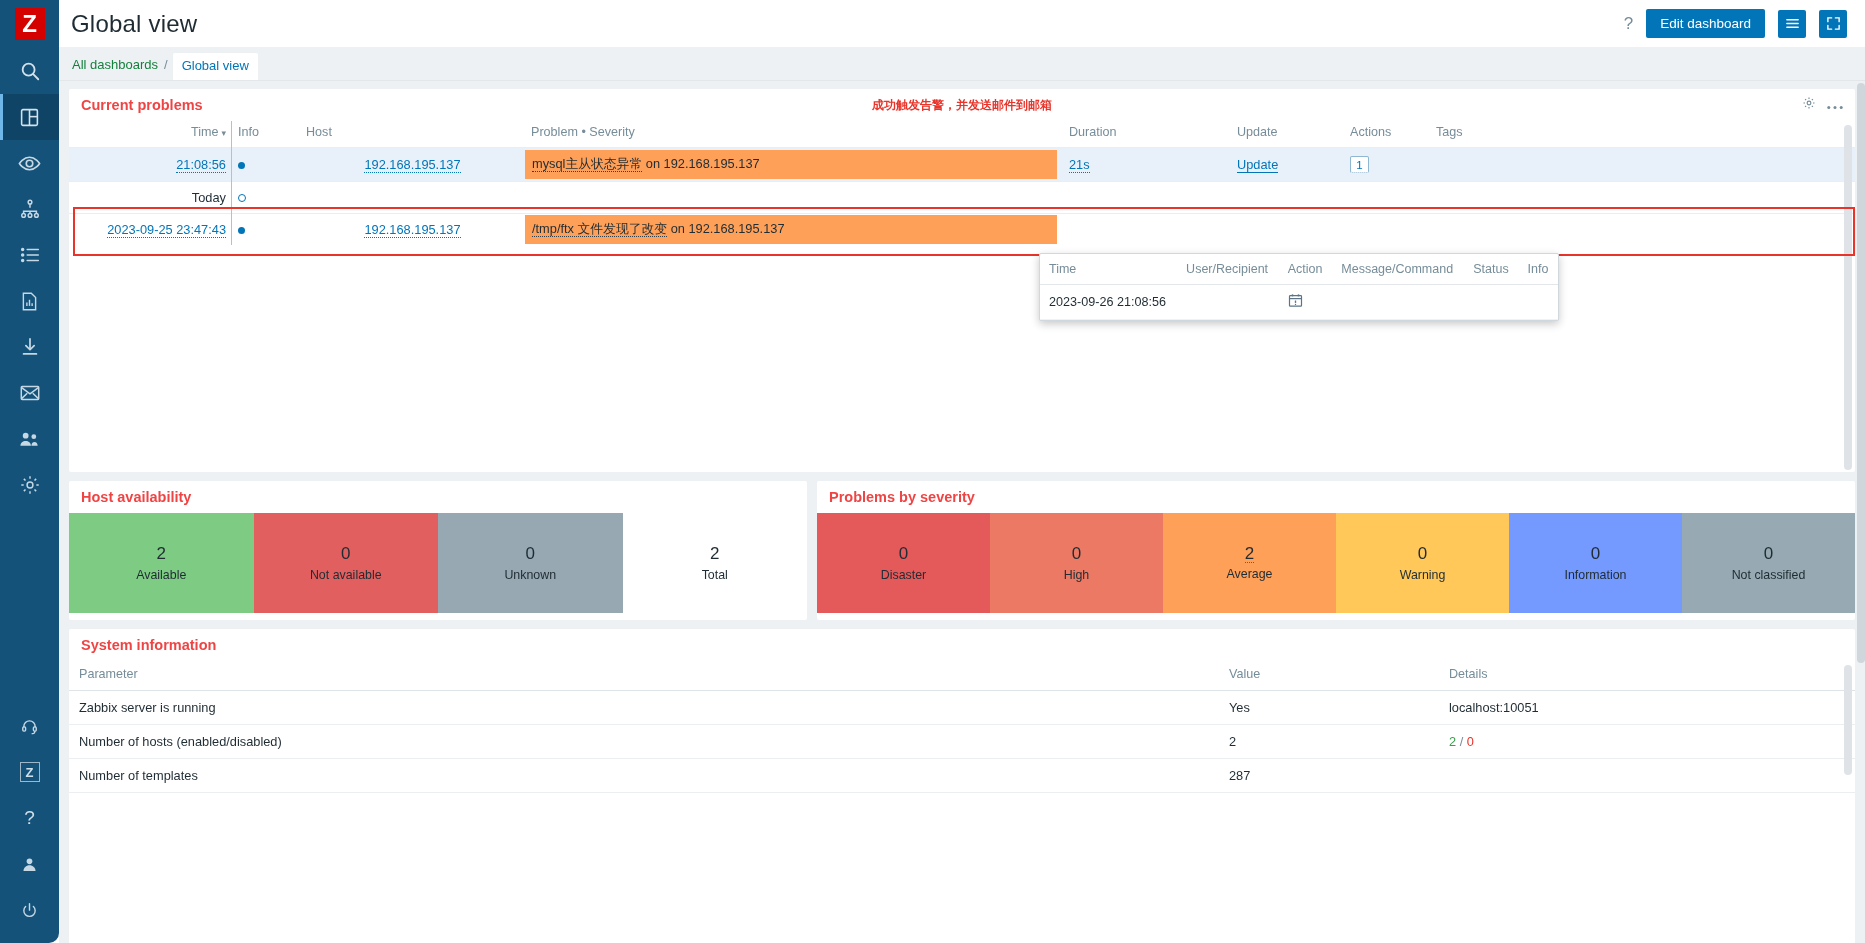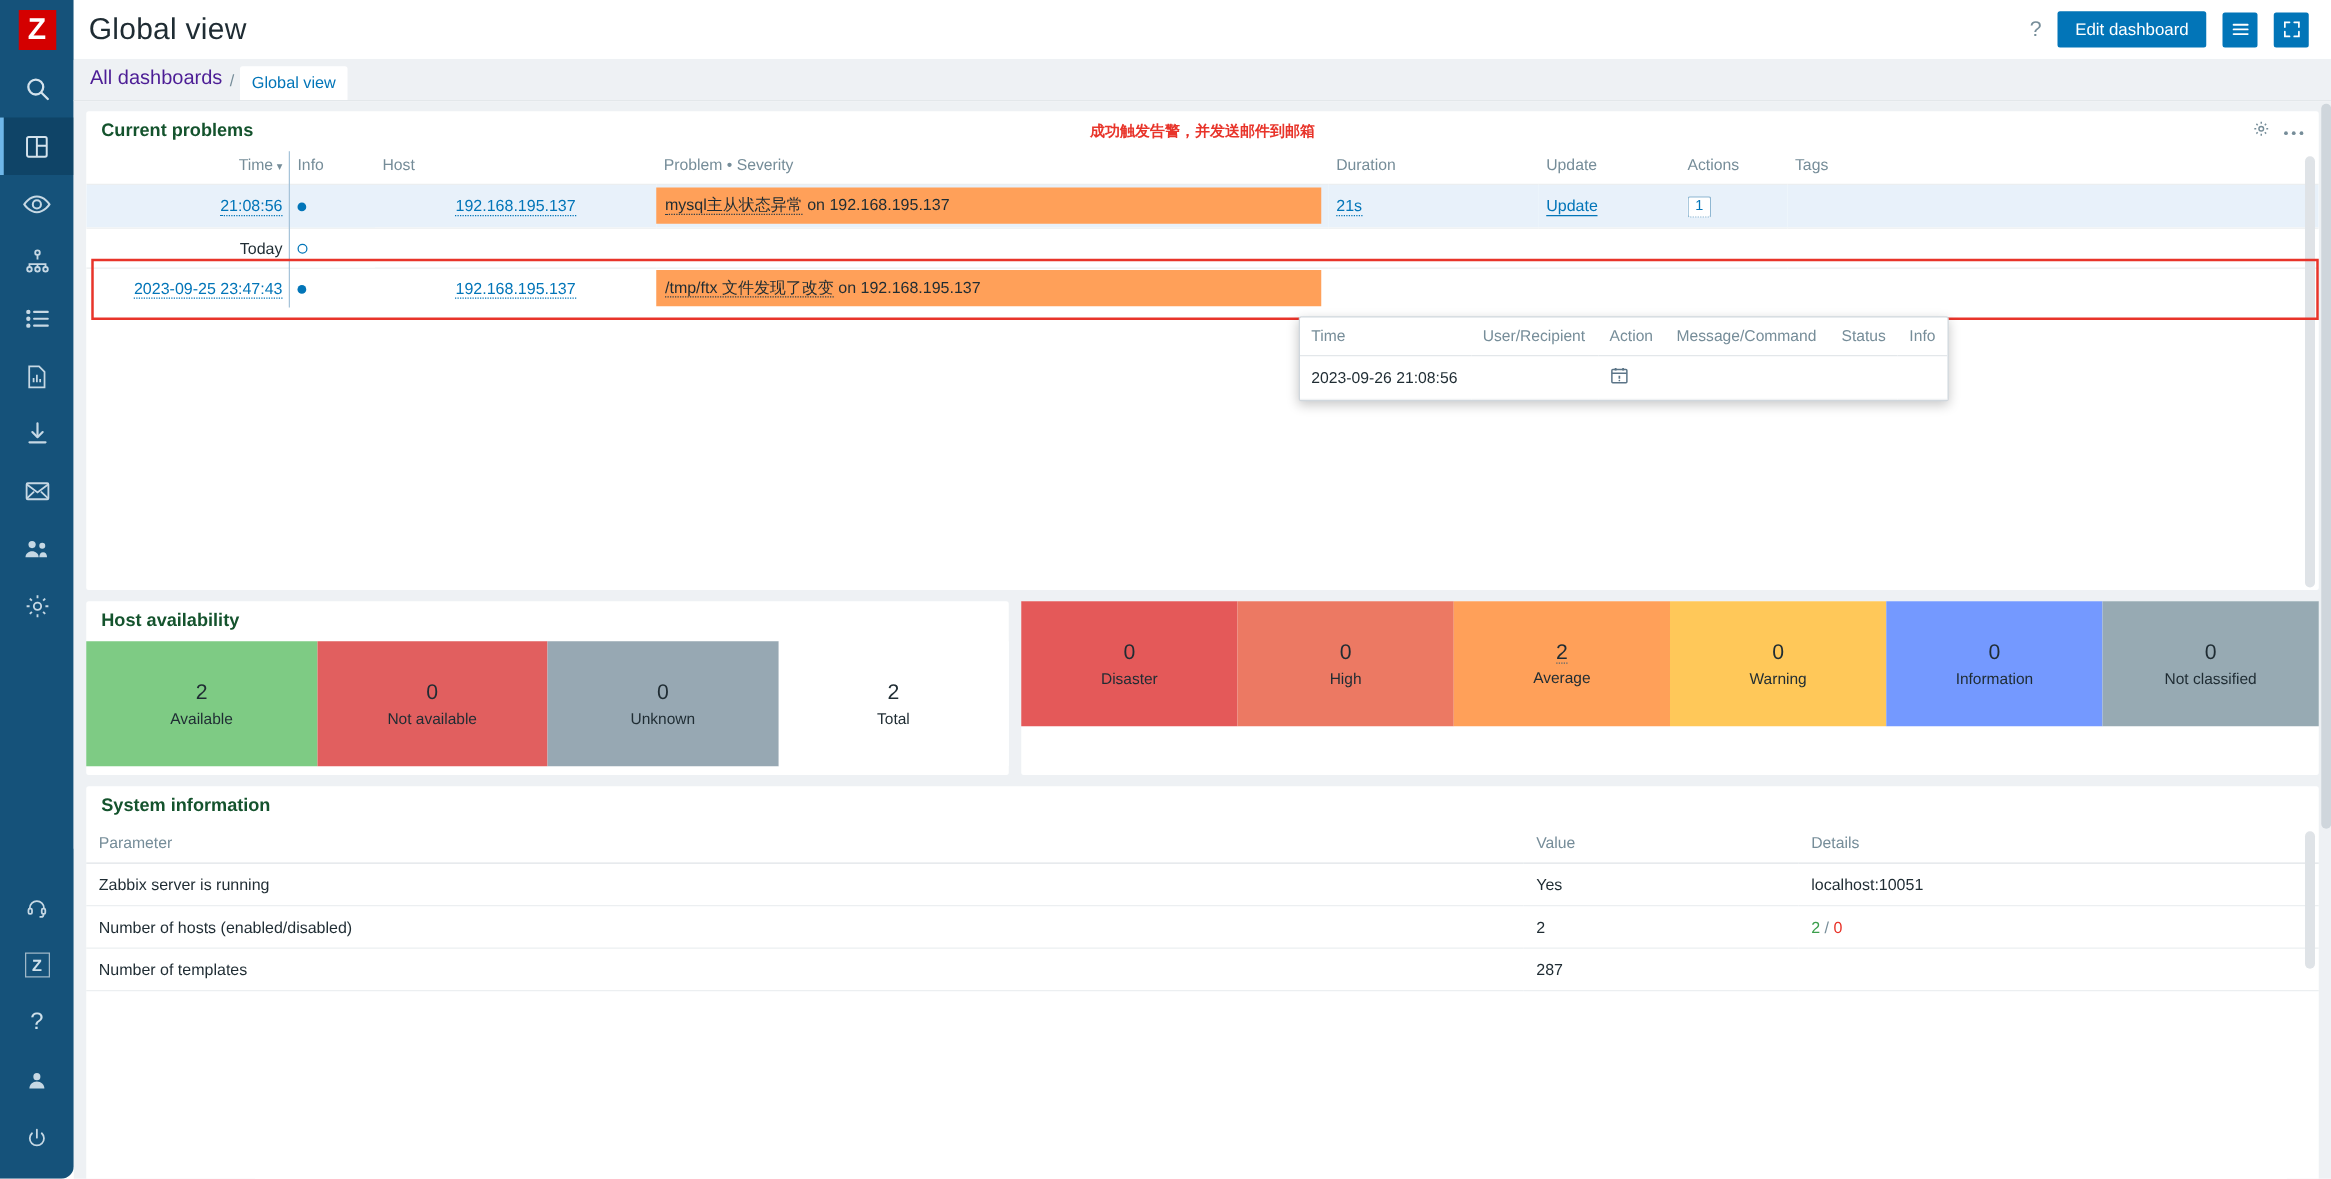--- a/index.html
+++ b/index.html
@@ -62,36 +62,36 @@
   .icon-btn {
     width: 28px; height: 28px; background: #0275b8; border-radius: 2px;
     display: flex; align-items: center; justify-content: center; cursor: pointer;
   }
 
   
   .crumbbar {
     height: 34px; background: #eef1f4; display: flex; align-items: flex-end;
     padding: 0 0 0 13px; gap: 0; border-bottom: 1px solid #e3e7ea;
   }
-  .crumb-link { color: #4c1d95; font-size: 16px; padding: 0 6px 8px 0; cursor: pointer; }
+  .crumb-link { color: #15803d; font-size: 13px; padding: 0 6px 8px 0; cursor: pointer; }
   .crumb-sep { color: #768d99; font-size: 13px; padding: 0 5px 8px 0; }
   .crumb-active {
     background: #fff; color: #0275b8; font-size: 13px;
     padding: 5px 9px 7px 9px; border-radius: 2px 2px 0 0; cursor: pointer;
   }
 
   
   .dash { position: relative; background: #eef1f4; padding: 8px 10px 0 10px; height: 896px; }
 
   .widget { background: #fff; border-radius: 2px; position: relative; }
   .widget-head {
     display: flex; align-items: center; height: 32px; padding: 0 12px 0 12px;
     position: relative;
   }
-  .widget-title { font-size: 14.5px; font-weight: 700; color: #14532d; }
+  .widget-title { font-size: 14.5px; font-weight: 700; color: #ef4444; }
   .widget-note {
     position: absolute; left: 0; right: 0; text-align: center;
     color: #e8342a; font-size: 12px; font-weight: 600; pointer-events: none;
   }
   .widget-actions { margin-left: auto; display: flex; align-items: center; gap: 11px; color: #768d99; }
   .gear, .dots { cursor: pointer; }
 
   
   .w-problems { height: 383px; overflow: hidden; }
   table.ptable { width: 100%; border-collapse: collapse; table-layout: fixed; }
@@ -493,20 +493,23 @@
               <span class="lbl">Unknown</span>
             </div>
             <div class="cell" style="background:#ffffff;">
               <span class="num">2</span>
               <span class="lbl">Total</span>
             </div>
           </div>
         </div>
 
         <div class="widget w-sev">
+          <div class="widget-head">
+            <span class="widget-title">Problems by severity</span>
+          </div>
           <div class="cells">
             <div class="cell" style="background:#e45959;">
               <span class="num">0</span>
               <span class="lbl">Disaster</span>
             </div>
             <div class="cell" style="background:#ec7963;">
               <span class="num">0</span>
               <span class="lbl">High</span>
             </div>
             <div class="cell" style="background:#ffa059;">

